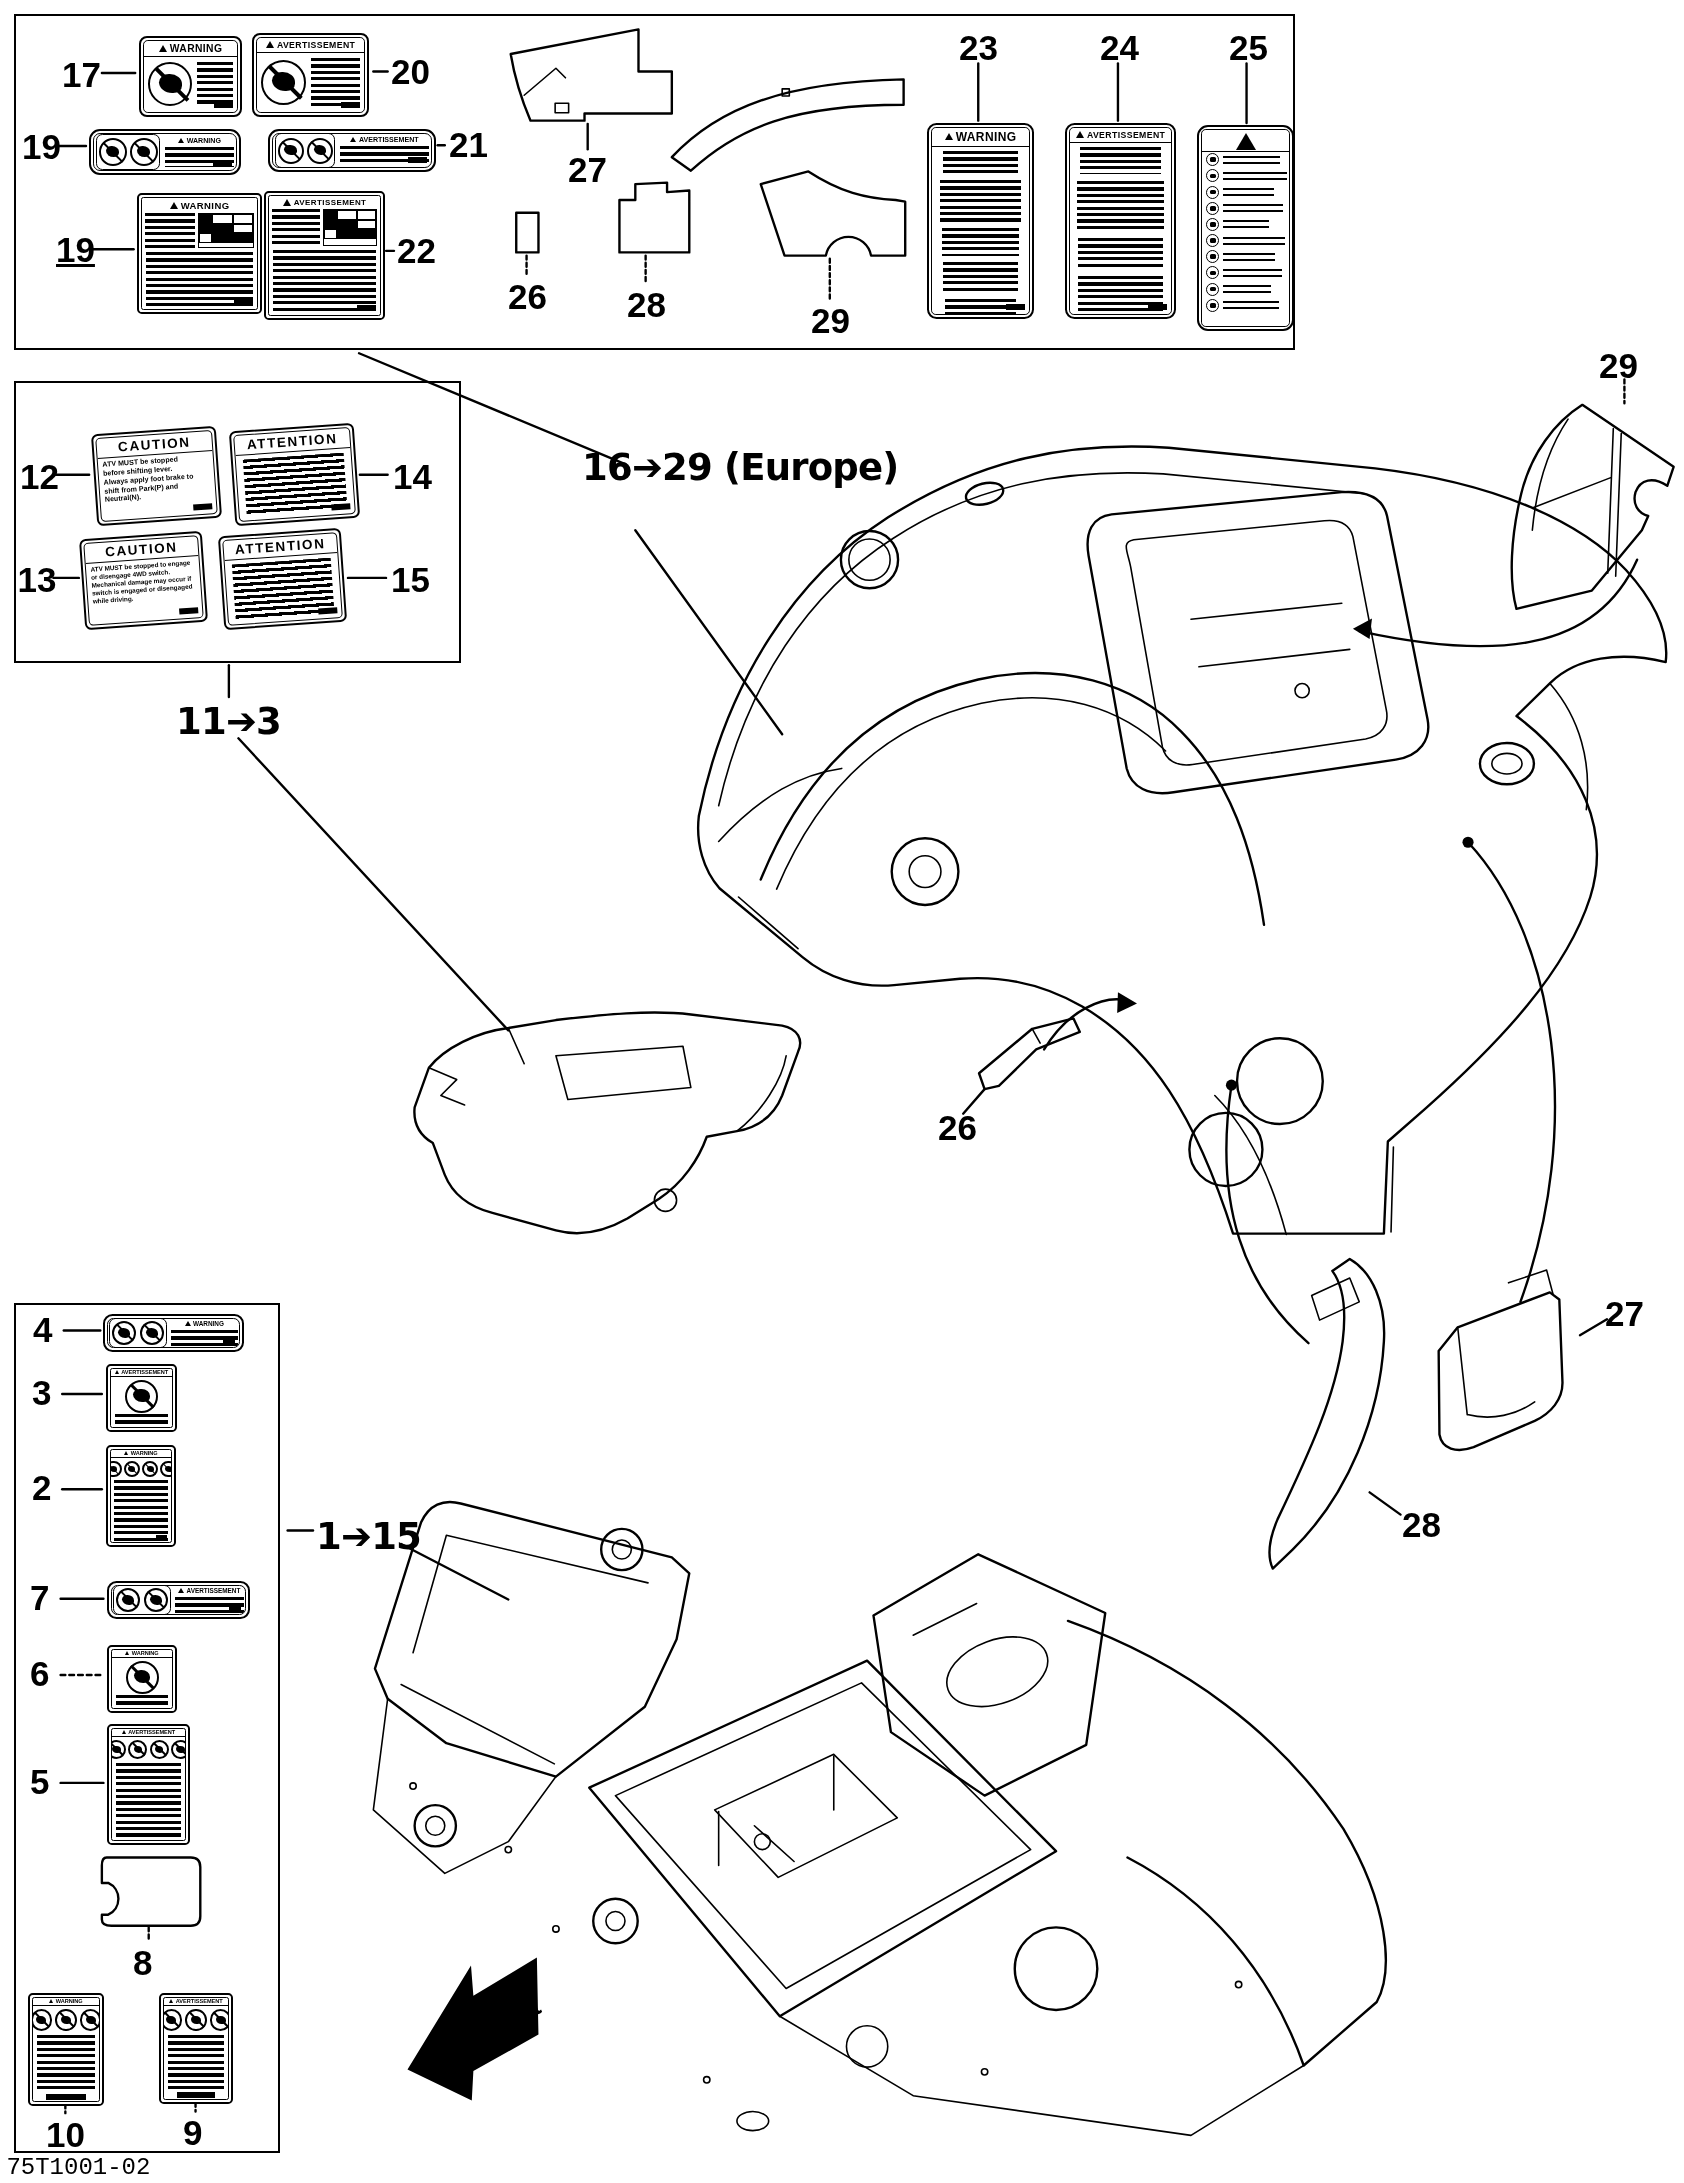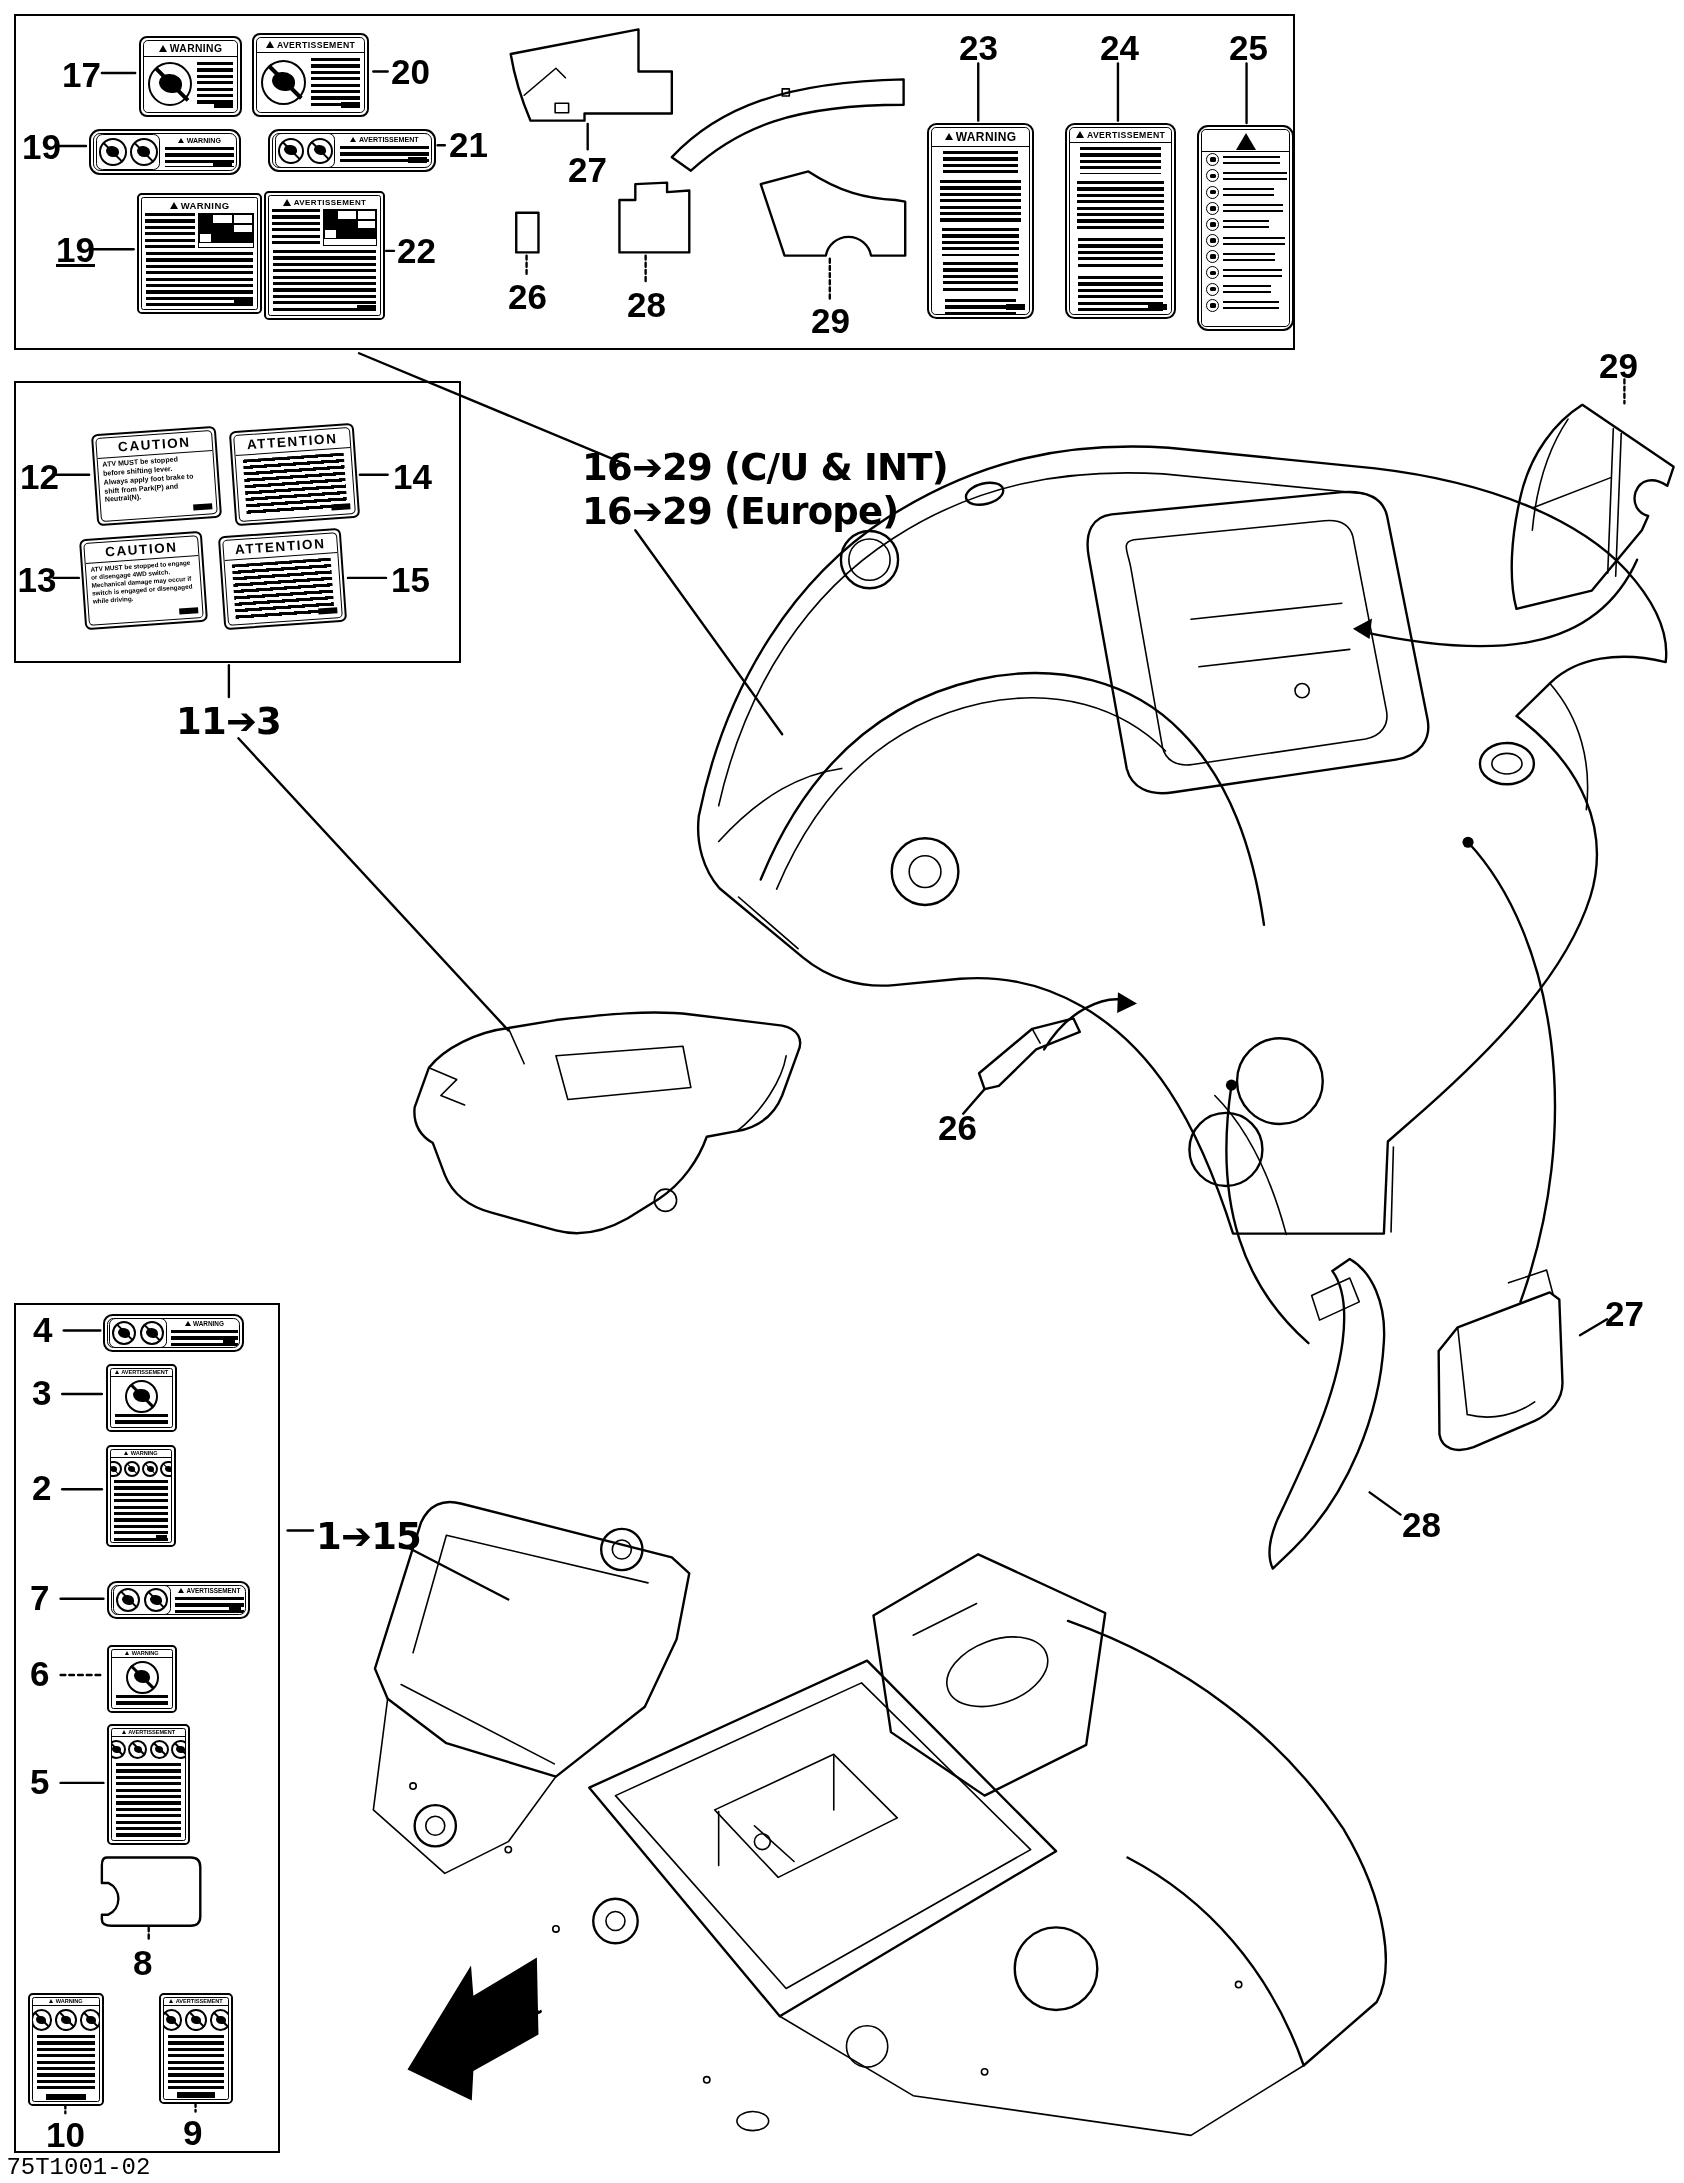--- a/index.html
+++ b/index.html
@@ -580,21 +580,20 @@
 <div class="callout" style="left:30px;top:1764px;">5</div>
 <div class="callout" style="left:133px;top:1945px;">8</div>
 <div class="callout" style="left:46px;top:2117px;">10</div>
 <div class="callout" style="left:183px;top:2115px;">9</div>
 <div class="callout" style="left:938px;top:1110px;">26</div>
 <div class="callout" style="left:1605px;top:1296px;">27</div>
 <div class="callout" style="left:1402px;top:1507px;">28</div>
 <div class="callout" style="left:1599px;top:348px;">29</div>
 
 <div class="apply" style="left:582px;top:446px;">
-  <div>16➔29 (C/U &amp; INT)</div>
   <div>16➔29 (Europe)</div>
 </div>
 <div class="apply" style="left:176px;top:700px;">11➔3</div>
 <div class="apply" style="left:316px;top:1515px;">1➔15</div>
 
 <div class="front-label" style="left:429px;top:1982px;width:135px;">
   <div>Front</div>
   <div>Avant</div>
 </div>
 

